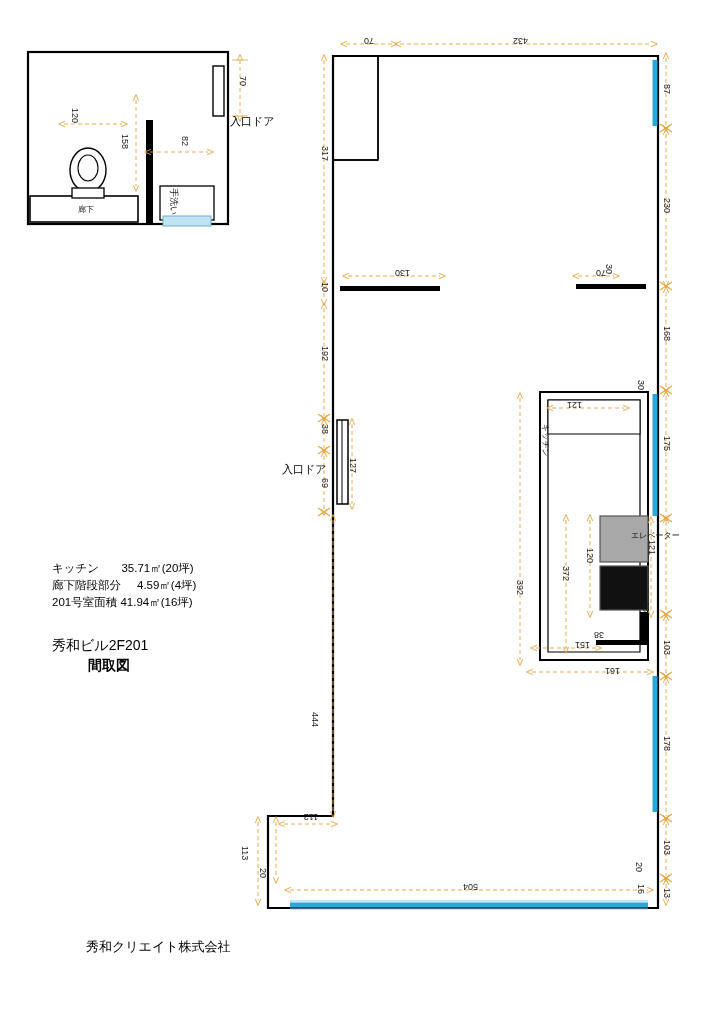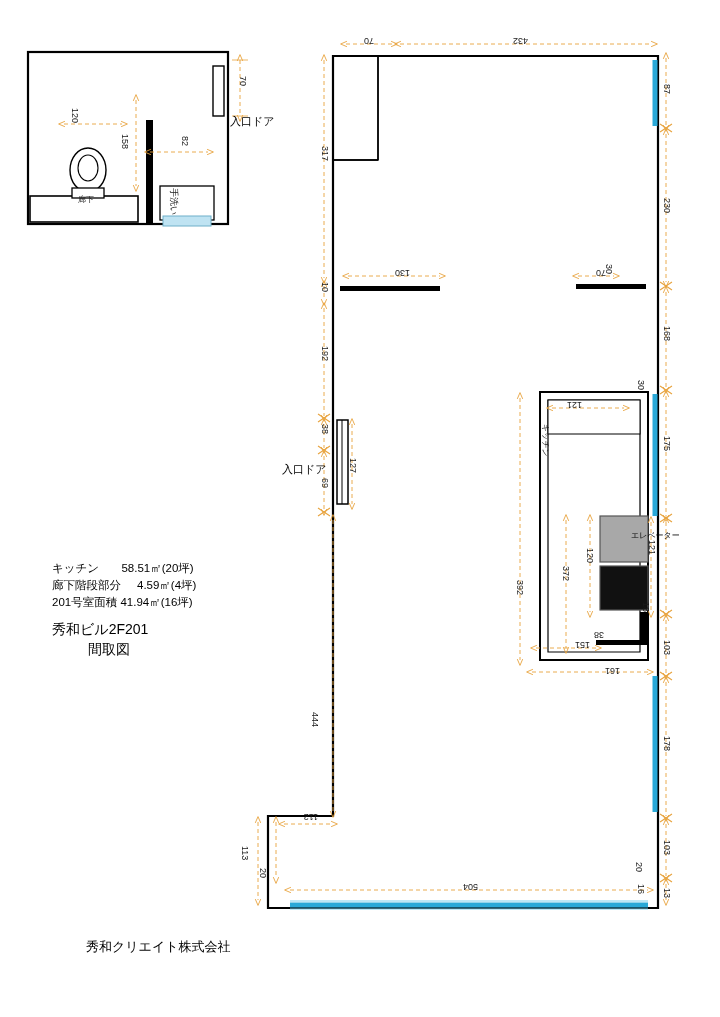--- a/index.html
+++ b/index.html
@@ -47,21 +47,21 @@
   }
   .info-block {
     position: absolute;
     left: 52px;
     top: 560px;
     font-size: 11.5px;
     line-height: 17px;
   }
   .info-title {
     font-size: 14px;
-    margin-top: 8px;
+    margin-top: 24px;
     line-height: 20px;
   }
   .footer {
     position: absolute;
     left: 86px;
     top: 938px;
     font-size: 13px;
   }
   .mono-row { display: block; }
 </style>
@@ -208,21 +208,21 @@
       <path d="M660,814 l12,8 M672,814 l-12,8"></path>
       <path d="M660,874 l12,8 M672,874 l-12,8"></path>
       <path d="M318,414 l12,8 M330,414 l-12,8"></path>
       <path d="M318,508 l12,8 M330,508 l-12,8"></path>
       <path d="M318,446 l12,8 M330,446 l-12,8"></path>
     </g>
   </svg>
 
   <div class="txt label-jp" style="left:230px; top:114px;">入口ドア</div>
   <div class="txt dim rot90" style="left:180px; top:188px;">手洗い</div>
-  <div class="txt dim" style="left:78px; top:194px; font-size:8px;font-family:Liberation Serif, serif;">廊下</div>
+  <div class="txt dim" style="left:78px; top:204px; font-size:8px;font-family:Liberation Serif, serif;">廊下</div>
 
   <div class="txt dim rot90" style="left:248px; top:76px;">70</div>
   <div class="txt dim rot90" style="left:80px; top:108px;">120</div>
   <div class="txt dim rot90" style="left:130px; top:134px;">158</div>
   <div class="txt dim rot90" style="left:190px; top:136px;">82</div>
 
   <div class="txt dim rot180" style="left:374px; top:46px;">70</div>
   <div class="txt dim rot180" style="left:528px; top:46px;">432</div>
 
   <div class="txt dim rot90" style="left:672px; top:84px;">87</div>
@@ -264,29 +264,29 @@
 
   <div class="txt dim rot180" style="left:478px; top:892px;">504</div>
 
   <div class="txt label-jp" style="left:282px; top:462px;">入口ドア</div>
   <div class="txt" style="left:608px; top:530px; font-size:8px;margin-left:23px;">エレベーター</div>
 
   <div class="info-block">
     <span class="mono-row">
       <span>キッチン</span>
       &nbsp;&nbsp;&nbsp;&nbsp;&nbsp;
-      <span>58.51㎡(20坪)</span>
+      <span>35.71㎡(20坪)</span>
     </span>
     <span class="mono-row">
       <span>廊下階段部分</span>
       &nbsp;&nbsp;&nbsp;
       <span>4.59㎡(4坪)</span>
     </span>
     <span class="mono-row">
       <span>201号室面積</span>
       <span>41.94㎡(16坪)</span>
     </span>
     <span class="info-title mono-row">秀和ビル2F201</span>
-    <span class="info-title mono-row" style="margin-left:36px; margin-top:0;">間取図</span>
+    <span class="info-title mono-row" style="margin-left:36px; margin-top:0;font-weight:bold;">間取図</span>
   </div>
 
   <div class="footer">秀和クリエイト株式会社</div>
 </div>
 
 </body></html>

